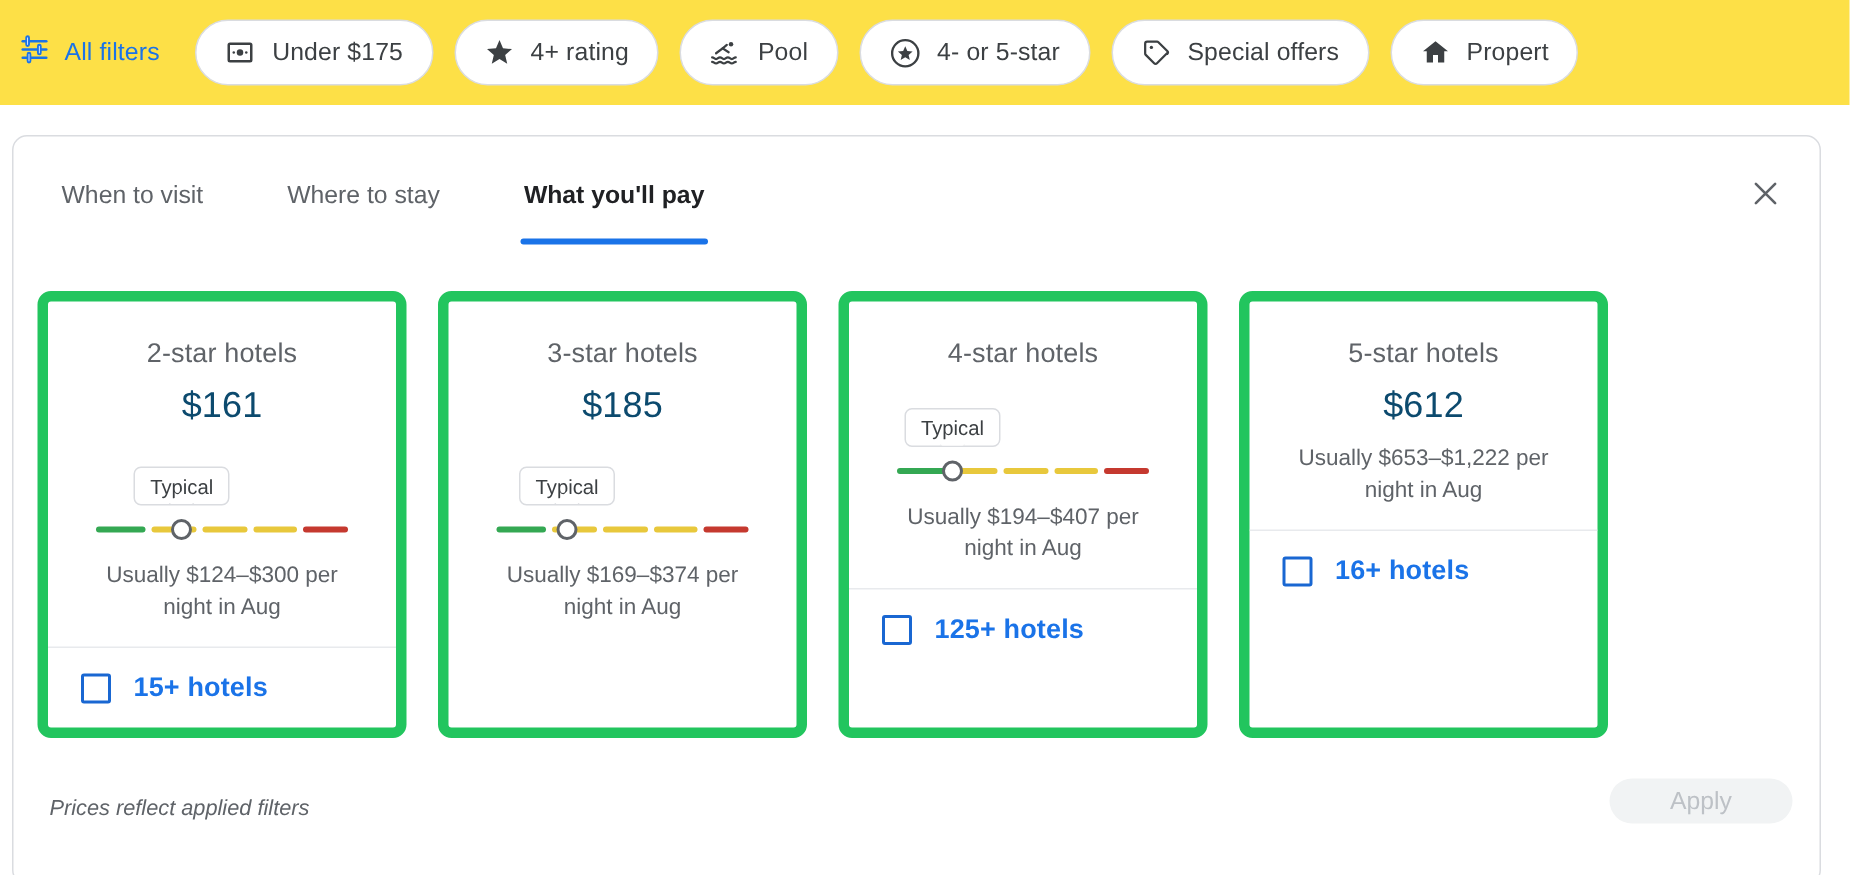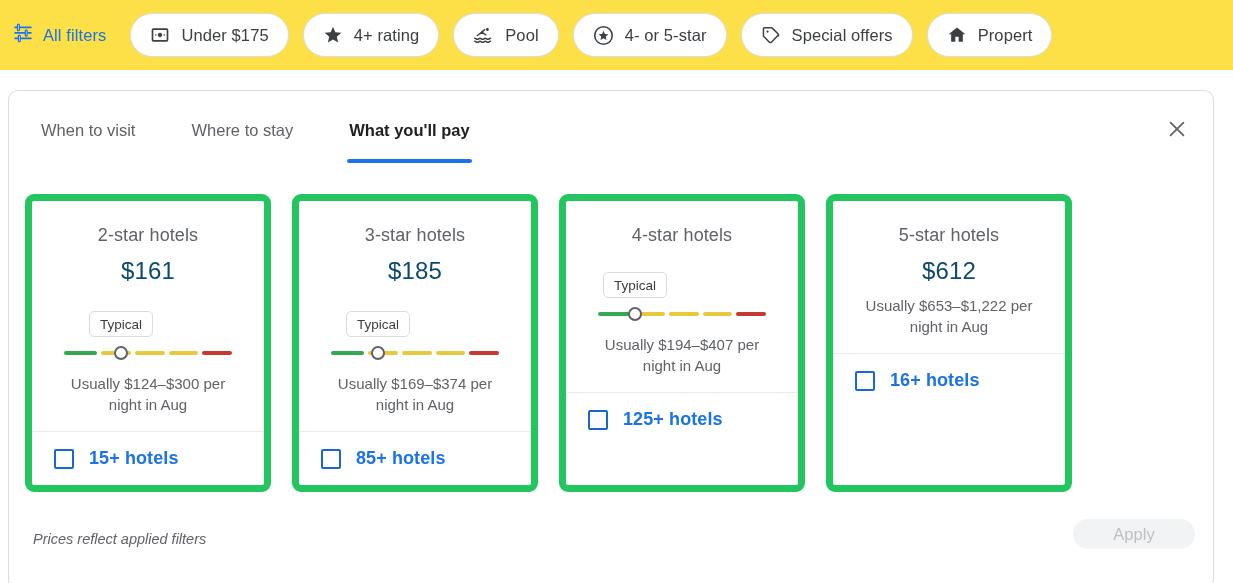--- a/index.html
+++ b/index.html
@@ -370,24 +370,20 @@
               <div class="seg" style="flex:20;background:#34a853"></div>
               <div class="seg" style="flex:18;background:#e8c83c"></div>
               <div class="seg" style="flex:18;background:#e8c83c"></div>
               <div class="seg" style="flex:18;background:#e8c83c"></div>
               <div class="seg" style="flex:18;background:#c5392f"></div>
             </div>
             <div class="marker" style="left:28%"></div>
           </div>
           <div class="usual">Usually $169–$374 per night in Aug</div>
         </div>
-        <div class="card-footer">
-          <div class="cb"></div>
-          <div class="cb-label">85+ hotels</div>
-        </div>
       </div>
       <div class="card">
         <div class="card-body">
           <div class="card-title">4-star hotels</div>
           <div class="gauge-wrap">
             <div class="bubble" style="left:22%">Typical</div>
             <div class="bar">
               <div class="seg" style="flex:20;background:#34a853"></div>
               <div class="seg" style="flex:18;background:#e8c83c"></div>
               <div class="seg" style="flex:18;background:#e8c83c"></div>

